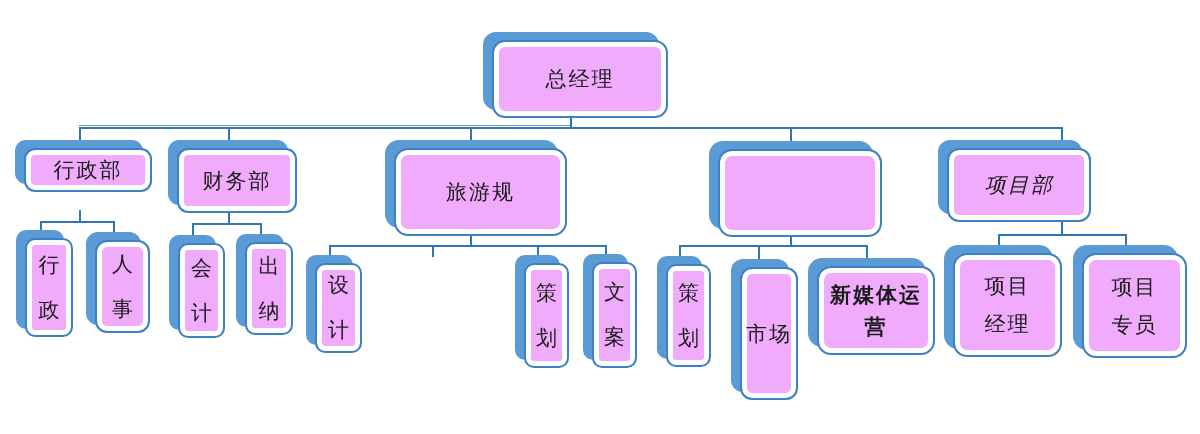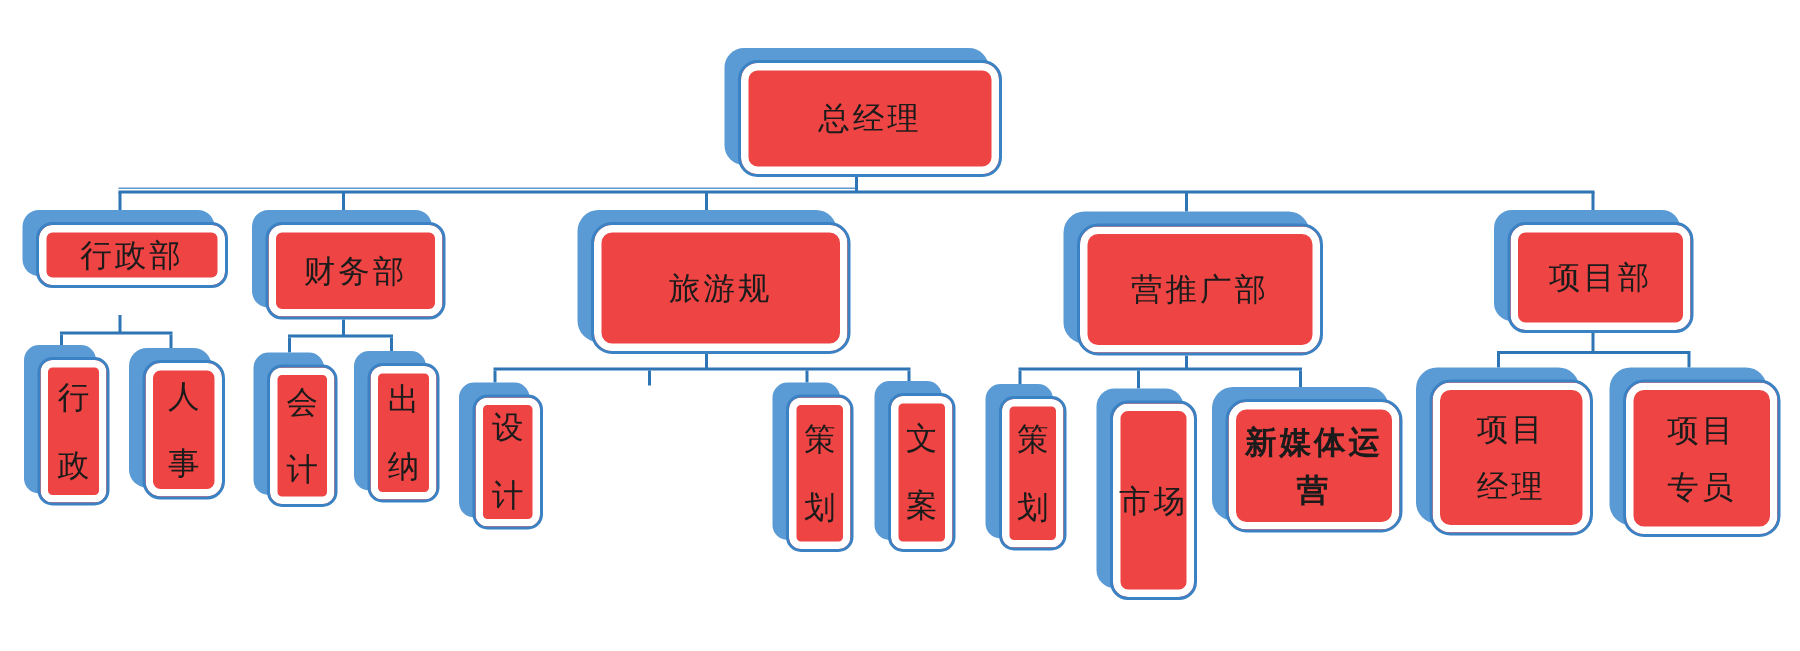--- a/index.html
+++ b/index.html
@@ -23,21 +23,21 @@
   .node::before {
     content: "";
     position: absolute;
     left: -9px; top: -8px;
     width: 100%; height: 100%;
     background: #5B9BD5;
     border-radius: inherit;
   }
   .face {
     position: absolute; inset: 0;
-    background: #ef4444;
+    background: #f0abfc;
     border: 2px solid #3B82C4;
     border-radius: inherit;
     box-shadow: inset 0 0 0 5px #ffffff;
     display: flex;
     flex-direction: column;
     align-items: center;
     justify-content: center;
     text-align: left;
   }
   .ln {
@@ -114,25 +114,24 @@
   </div>
 
   <div class="node t-two" style="left:394px;top:148px;width:173px;height:88px;border-radius:14px;font-family:Liberation Serif, serif;">
     <div class="face">
       <span class="ln">旅游规</span>
     </div>
   </div>
 
   <div class="node t-two" style="left:718px;top:149px;width:164px;height:88px;border-radius:14px;">
     <div class="face">
-      <span class="ln">营推广部</span>
-    </div>
-  </div>
-
-  <div class="node" style="left:1005px;top:148px;width:124px;height:74px;border-radius:12px;">
+    </div>
+  </div>
+
+  <div class="node" style="left:947px;top:148px;width:144px;height:74px;border-radius:12px;font-style:italic;">
     <div class="face">
       <span class="ln">项目部</span>
     </div>
   </div>
 
   <div class="node t-vert" style="left:25px;top:238px;width:48px;height:99px;border-radius:10px;">
     <div class="face">
       <span class="ln">行</span>
       <span class="ln">政</span>
     </div>

